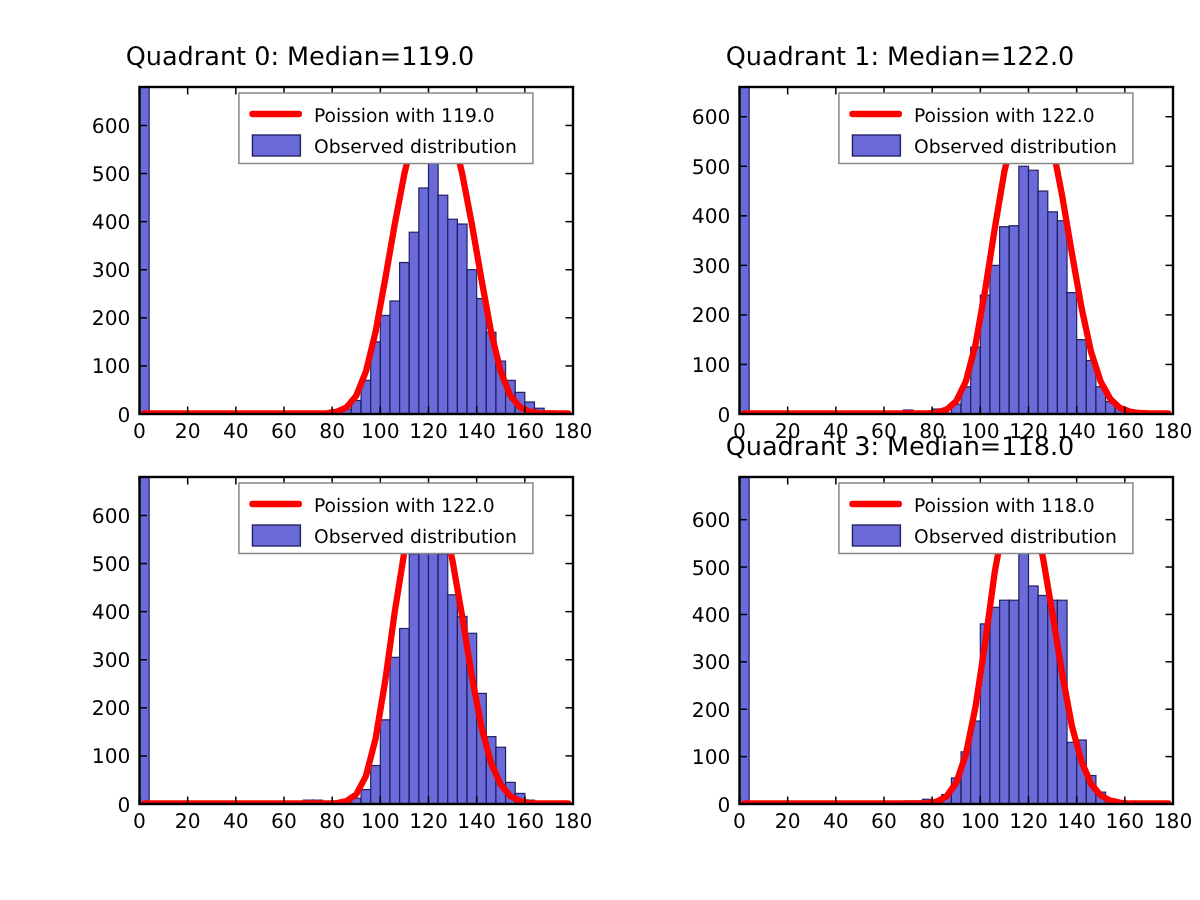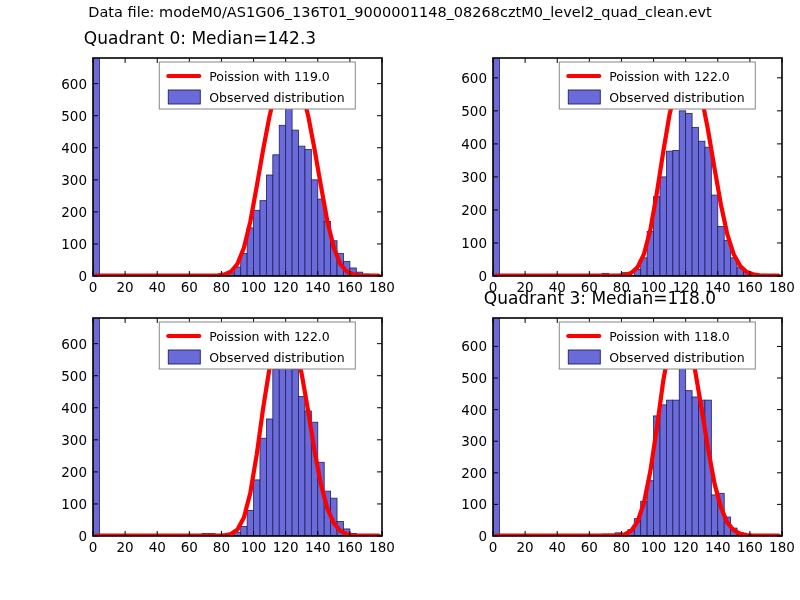--- a/index.html
+++ b/index.html
@@ -39,24 +39,23 @@
     font-size:12.5px;
     fill:#000000;
     font-family:"DejaVu Sans", sans-serif;
   }
 </style>
 </head>
 <body>
 
 <div id="figure">
 
-  <div class="suptitle">Data file: modeM0/AS1G06_136T01_9000001148_08268cztM0_level2_quad_clean.evt</div>
 
   <div class="subplot" id="sp0" style="left:0px;top:28px;width:400px;height:272px;">
-    <div class="subplot-title">Quadrant 0: Median=142.3</div>
+    <div class="subplot-title">Quadrant 0: Median=119.0</div>
   <svg width="400" height="272" class="axes-svg">
         <rect x="93" y="30" width="289" height="218" fill="#ffffff"></rect>
         <defs>
           <clipPath id="clip-sp0">
             <rect x="93" y="30" width="289" height="218"></rect>
           </clipPath>
         </defs>
         <g clip-path="url(#clip-sp0)">
           <g>
             <rect x="93" y="26.79411764705884" width="6.422222222222217" height="221.20588235294116" fill="#6a6ad9" stroke="#202060" stroke-width="0.8"></rect>
@@ -154,20 +153,21 @@
           <rect x="159.28" y="34" width="196" height="47" fill="#ffffff" stroke="#888888" stroke-width="1"></rect>
           <line x1="168.28" y1="48" x2="199.28" y2="48" stroke="#ff0000" stroke-width="4.2" stroke-linecap="round"></line>
           <text x="209.28" y="53" class="legend-text">Poission with 119.0</text>
           <rect x="168.28" y="62" width="32" height="14" fill="#6a6ad9" stroke="#202060" stroke-width="0.9"></rect>
           <text x="209.28" y="74" class="legend-text">Observed distribution</text>
         </g>
       </svg>
     </div>
 
   <div class="subplot" id="sp1" style="left:400px;top:28px;width:400px;height:272px;">
+    <div class="subplot-title">Quadrant 1: Median=122.0</div>
   <svg width="400" height="272" class="axes-svg">
         <rect x="93" y="30" width="289" height="218" fill="#ffffff"></rect>
         <defs>
           <clipPath id="clip-sp1">
             <rect x="93" y="30" width="289" height="218"></rect>
           </clipPath>
         </defs>
         <g clip-path="url(#clip-sp1)">
           <g>
             <rect x="93" y="23.393939393939405" width="6.422222222222217" height="224.6060606060606" fill="#6a6ad9" stroke="#202060" stroke-width="0.8"></rect>

